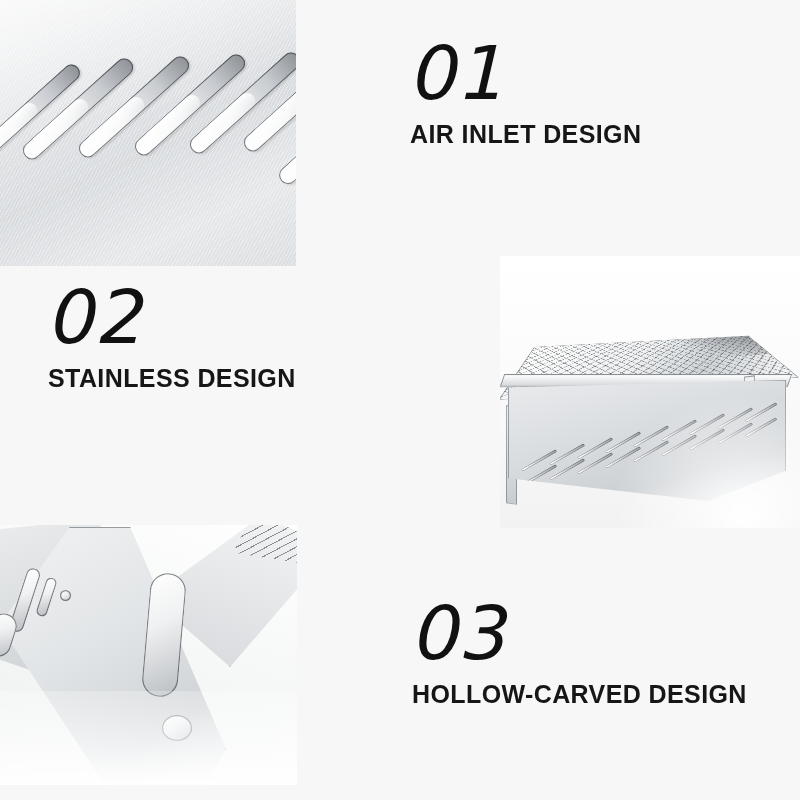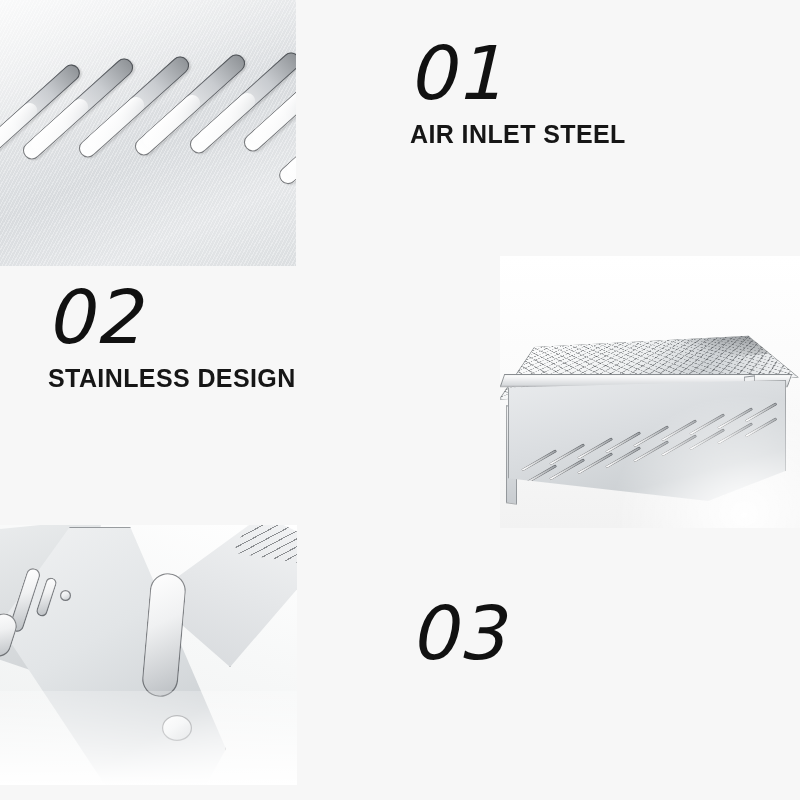--- a/index.html
+++ b/index.html
@@ -209,21 +209,21 @@
     <div class="slot" style="left:7px; top:100px; width:142px; height:18px; transform:rotate(-42deg);"></div>
     <div class="slot" style="left:63px; top:98px; width:142px; height:18px; transform:rotate(-42deg);"></div>
     <div class="slot" style="left:119px; top:96px; width:142px; height:18px; transform:rotate(-42deg);"></div>
     <div class="slot" style="left:174px; top:94px; width:142px; height:18px; transform:rotate(-42deg);"></div>
     <div class="slot" style="left:228px; top:92px; width:142px; height:18px; transform:rotate(-42deg);"></div>
     <div class="slot" style="left:266px; top:132px; width:120px; height:18px; transform:rotate(-42deg);"></div>
   </div>
 
   <div class="feature-block" id="block-01">
     <div class="feature-number">01</div>
-    <div class="feature-title">AIR INLET STEEL</div>
+    <div class="feature-title">AIR INLET DESIGN</div>
   </div>
 
   <div class="feature-block" id="block-02">
     <div class="feature-number">02</div>
     <div class="feature-title">STAINLESS DESIGN</div>
   </div>
 
   <div class="photo" id="photo-grill">
     <div class="grill-mesh">
       <div class="shade"></div>
@@ -264,15 +264,16 @@
     <div class="cutout-circle" style="left:162px; top:190px; width:30px; height:26px;"></div>
     <div class="cutout-slot" style="left:18px; top:42px; width:14px; height:66px; transform:rotate(18deg);"></div>
     <div class="cutout-slot" style="left:41px; top:52px; width:11px; height:40px; transform:rotate(18deg);"></div>
     <div class="cutout-circle" style="left:60px; top:65px; width:11px; height:11px;"></div>
     <div class="cutout-slot" style="left:-12px; top:88px; width:26px; height:44px; transform:rotate(18deg);"></div>
     <div class="soft-ground"></div>
   </div>
 
   <div class="feature-block" id="block-03">
     <div class="feature-number">03</div>
+    <div class="feature-title">HOLLOW-CARVED DESIGN</div>
   </div>
 
 </div>
 
 </body></html>

